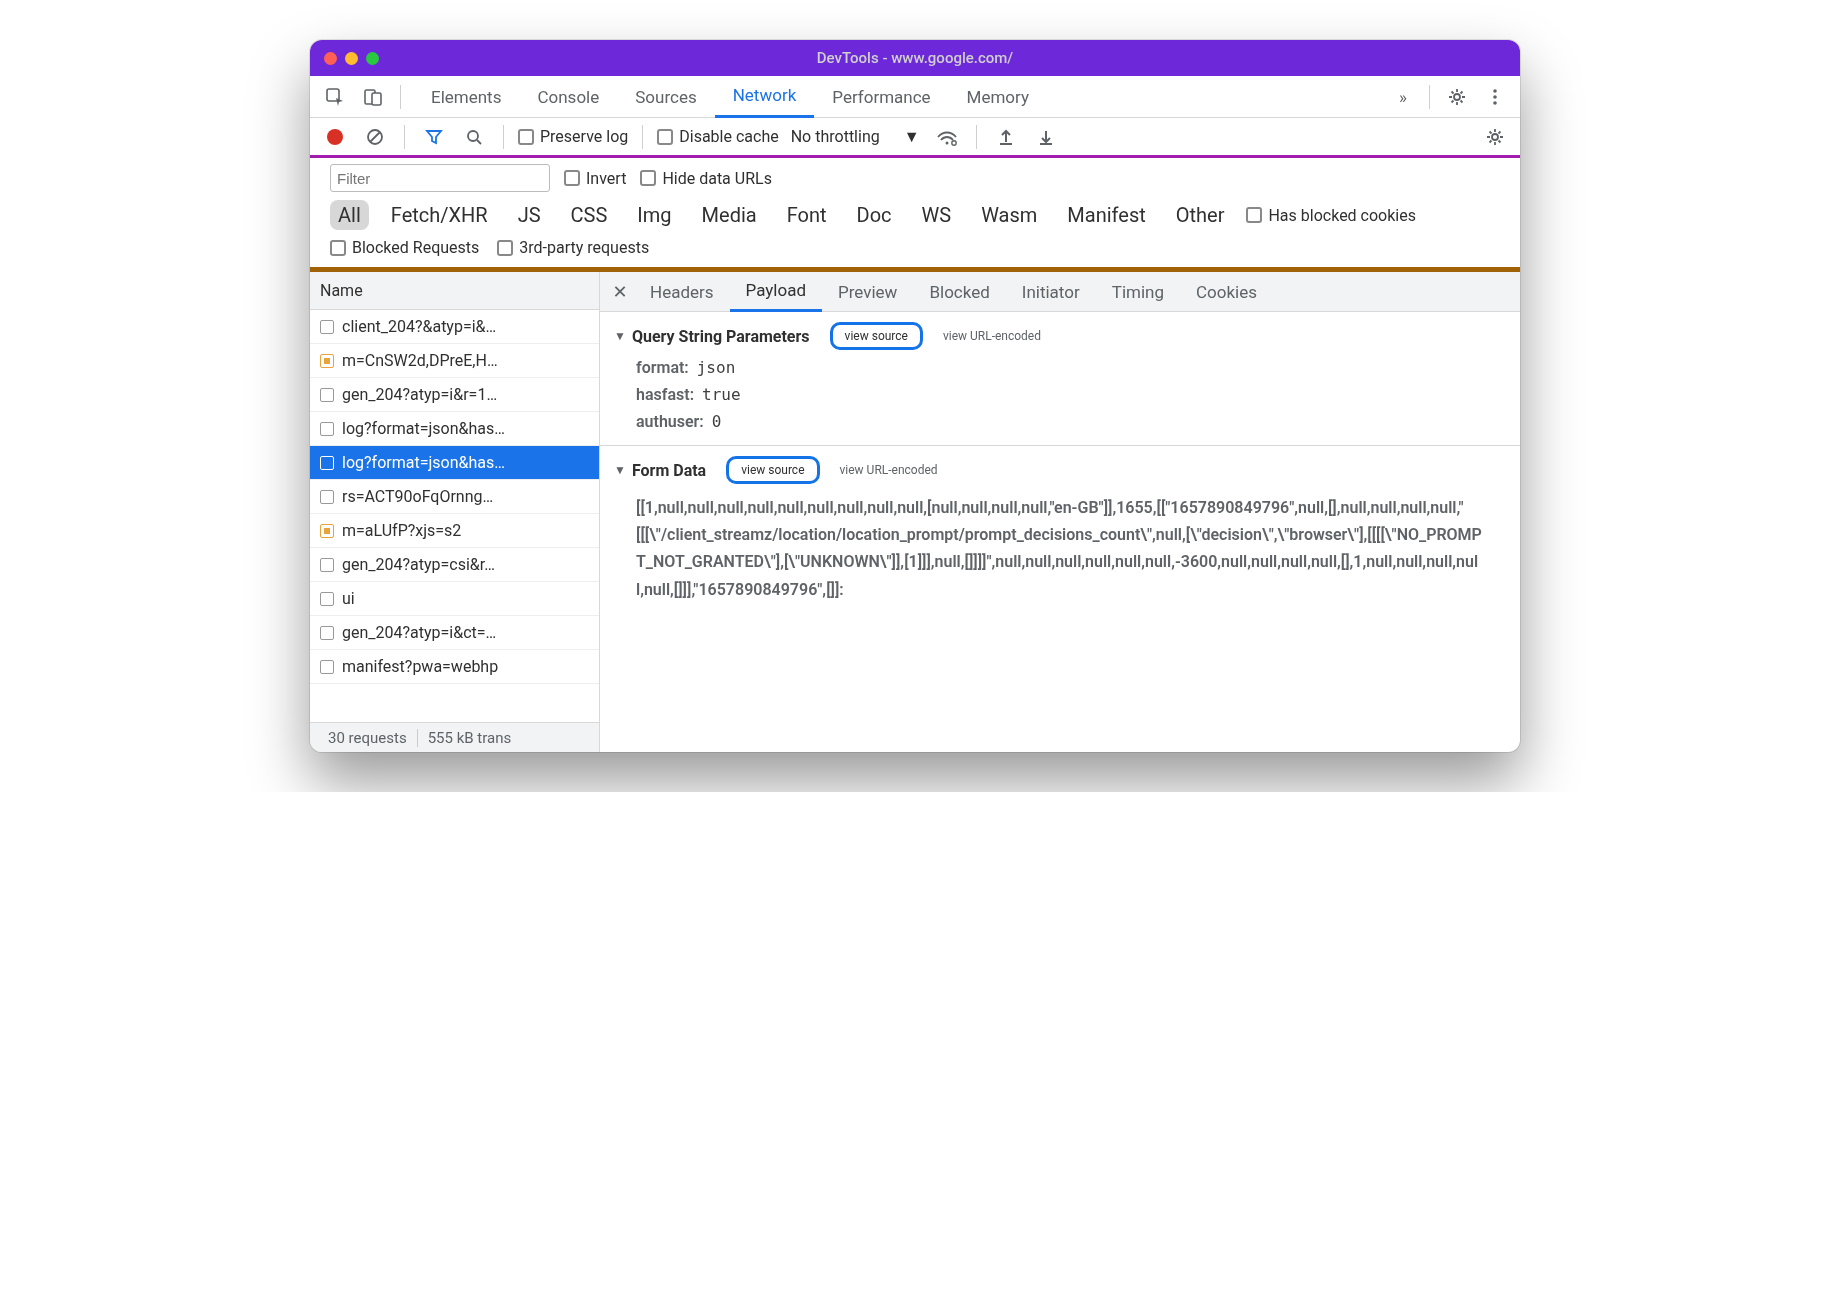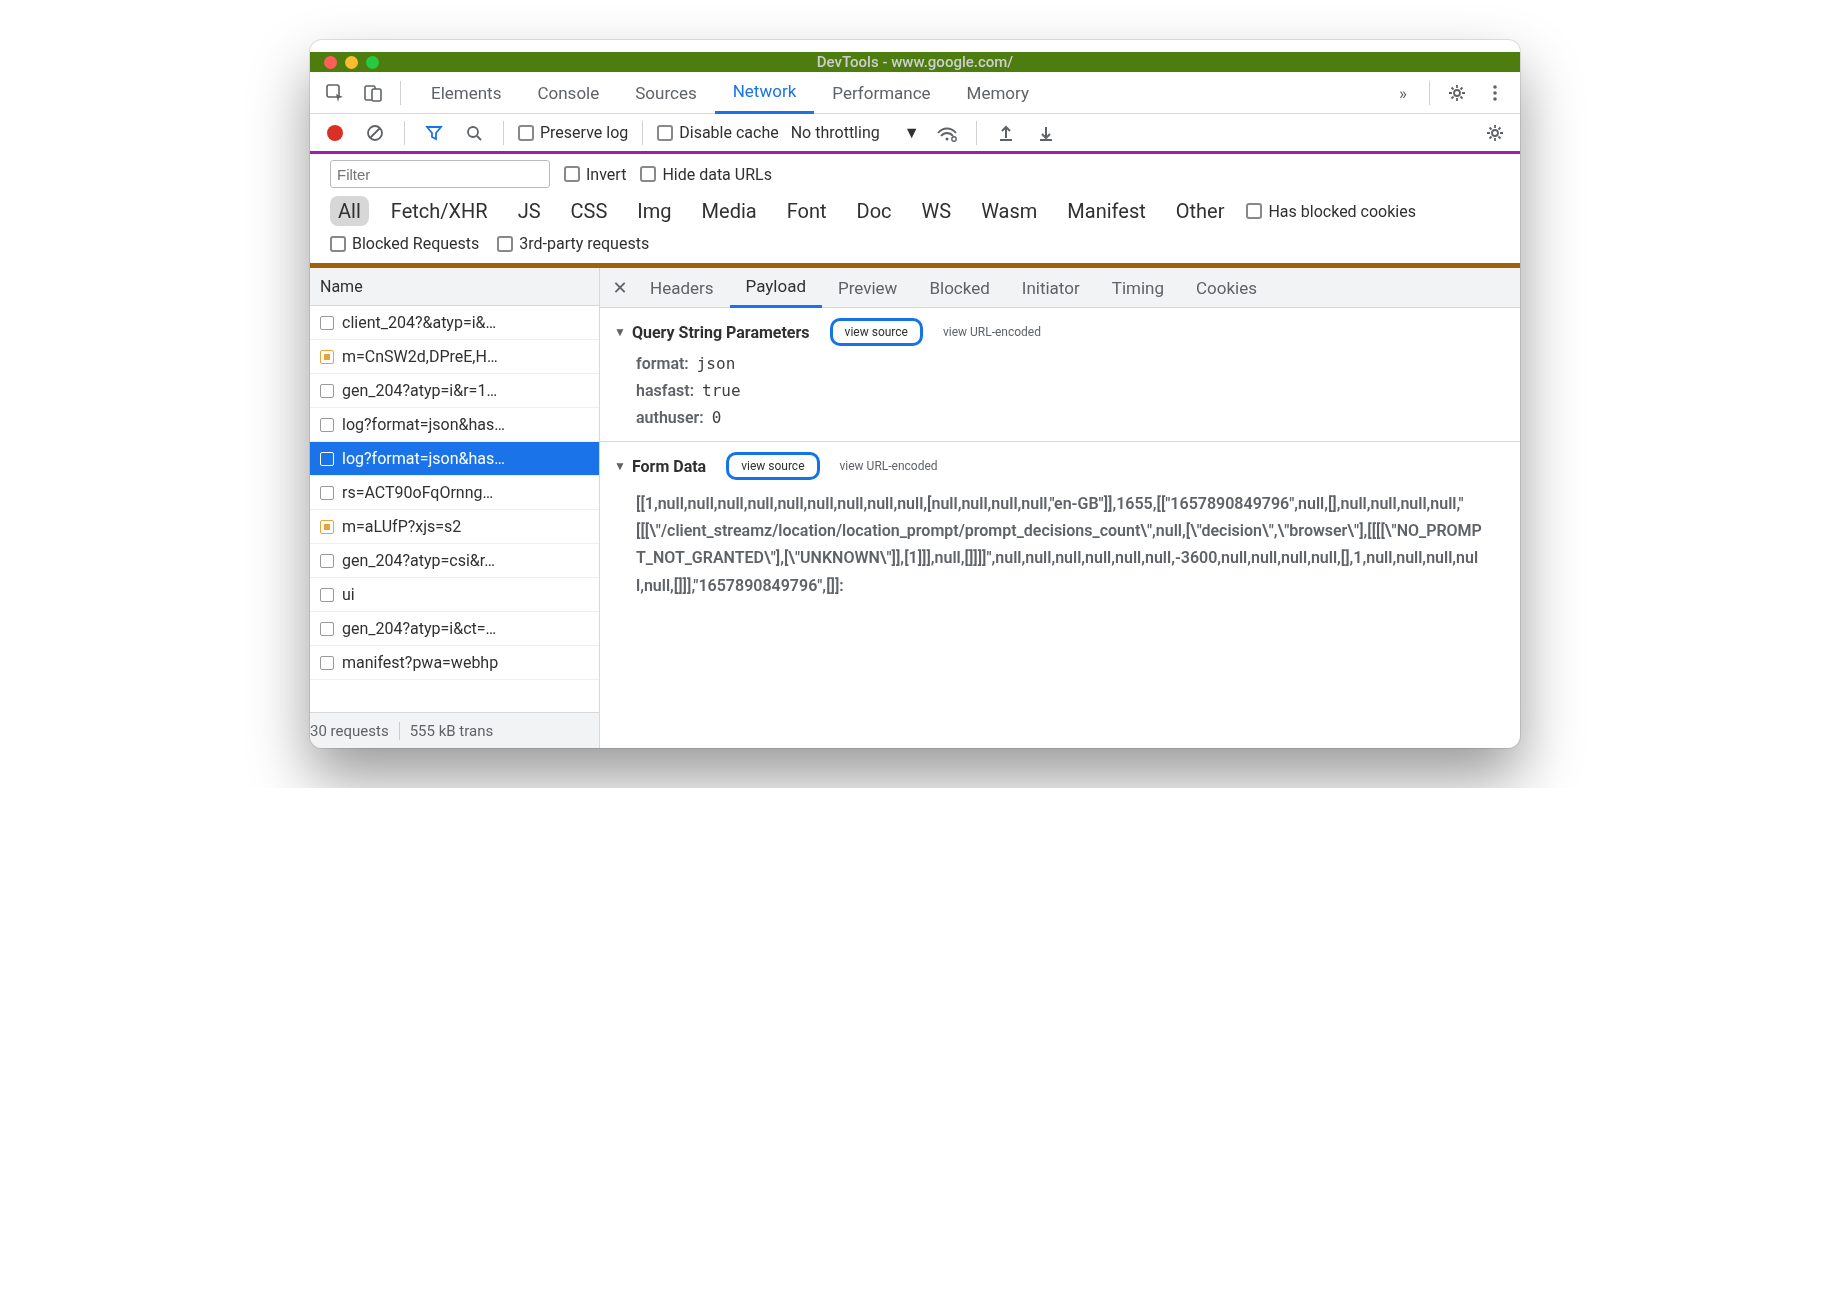--- a/index.html
+++ b/index.html
@@ -12,26 +12,25 @@
     padding: 40px;
   }
   .window {
     width: 1210px;
     border-radius: 12px;
     overflow: hidden;
     box-shadow: 0 30px 60px rgba(0,0,0,0.4), 0 0 0 1px rgba(0,0,0,0.1);
     background: #fff;
   }
   .titlebar {
-    background: #4d7c0f;
-    height: 20px;
+    background: #6d28d9;
+    height: 36px;
     display: flex;
     align-items: center;
     position: relative;
-    margin-top: 12px;
   }
   .traffic-lights { display: flex; gap: 8px; margin-left: 14px; }
   .tl { width: 13px; height: 13px; border-radius: 50%; }
   .tl.red { background: #ff5f57; }
   .tl.yellow { background: #febc2e; }
   .tl.green { background: #28c840; }
   .titlebar-title {
     position: absolute; left: 0; right: 0; text-align: center;
     color: #cfcfcf; font-size: 15px; font-weight: 500;
     pointer-events: none;
@@ -97,22 +96,22 @@
     border-bottom:1px solid #eee; font-size:16px; color:#303030; cursor:pointer;
   }
   .reqrow.selected { background:#1a73e8; color:#fff; }
   .reqrow .fico { width:14px; height:14px; border:1.5px solid #999; border-radius:2px; flex-shrink:0; display:inline-block;}
   .reqrow .fico.js { border-color:#e8a33d; position:relative; }
   .reqrow .fico.js::after { content:""; position:absolute; left:3px; top:3px; width:6px; height:6px; background:#e8a33d; }
   .reqrow.selected .fico { border-color:#fff; }
   .reqrow .label { overflow:hidden; text-overflow:ellipsis; }
 
   .reqlist-footer {
-    height:36px; border-top:1px solid #d8d8d8; background:#f1f3f4;
-    display:flex; align-items:center; padding:0 0; gap:10px; color:#5f6367; font-size:15px;
+    height:30px; border-top:1px solid #d8d8d8; background:#f1f3f4;
+    display:flex; align-items:center; padding:0 18px; gap:10px; color:#5f6367; font-size:15px;
     white-space:nowrap; overflow:hidden;
   }
   .reqlist-footer .fsep { width:1px; height:18px; background:#ccc; }
 
   .detail { flex:1; display:flex; flex-direction:column; min-width:0; }
   .detail-tabs {
     height:40px; display:flex; align-items:center; gap:0; border-bottom:1px solid #d8d8d8;
     background:#f1f3f4; padding:0 6px;
   }
   .detail-close { width:28px; text-align:center; color:#5f6367; font-size:18px; cursor:pointer;}

